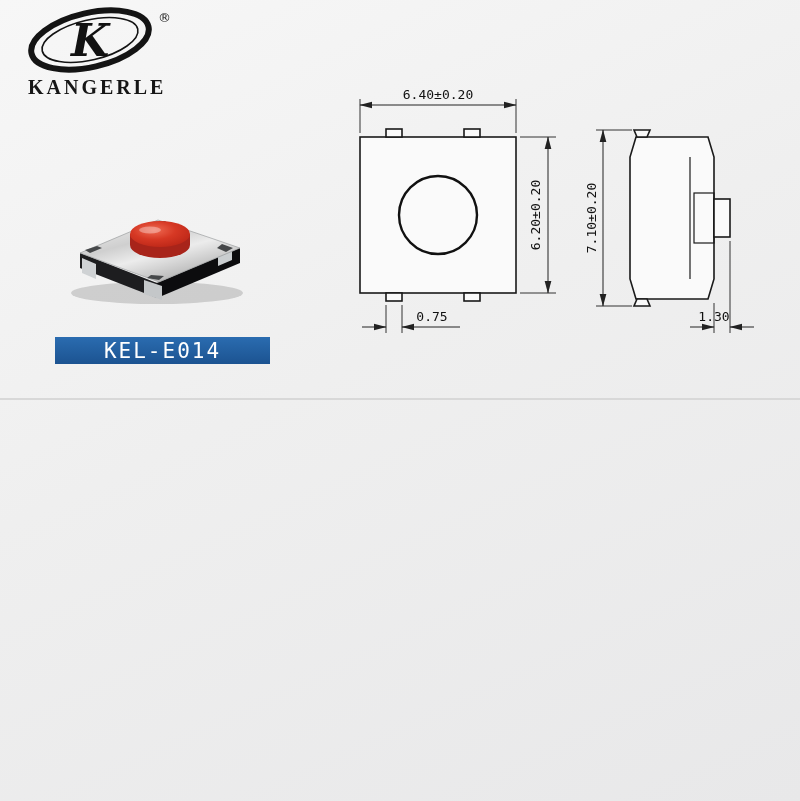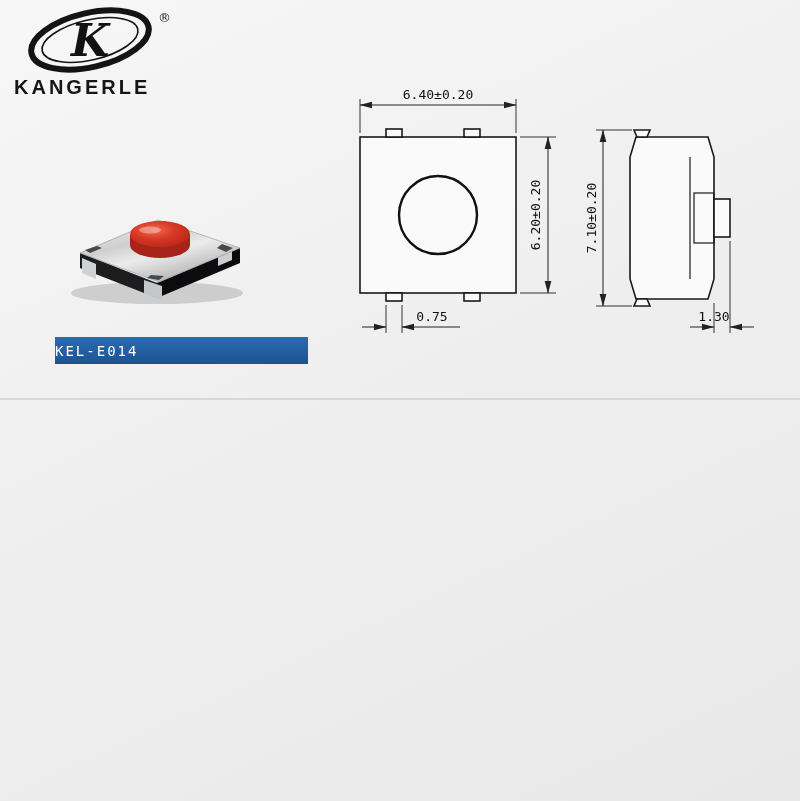--- a/index.html
+++ b/index.html
@@ -17,31 +17,31 @@
   .section { position:absolute; left:0; width:800px; }
   #sec1 { top:0; height:400px; border-bottom:2px solid #d8d8d8; }
   #sec2 { top:402px; height:399px; }
 
   .brand { position:absolute; left:12px; top:6px; width:190px; height:100px; }
   .logo-ring { fill:none; stroke:#141414; stroke-width:6; }
   .logo-ring2 { fill:none; stroke:#141414; stroke-width:1.6; }
   .logo-k { font-family:"DejaVu Serif", serif; font-style:italic; font-weight:bold; font-size:44px; fill:#121212; text-anchor:middle; }
   .logo-r { font-size:13px; fill:#1a1a1a; font-family:"DejaVu Sans",sans-serif; }
   .brand-name {
-    position:absolute; left:2px; top:70px;
-    font-family:Liberation Sans, sans-serif; font-weight:700;
+    position:absolute; left:16px; top:70px;
+    font-family:Liberation Serif, serif; font-weight:700;
     font-size:20px; letter-spacing:3px; color:#161616;
   }
 
   .badge {
-    position:absolute; width:253px; height:27px;
-    display:flex; align-items:center; justify-content:flex-start;
+    position:absolute; width:215px; height:27px;
+    display:flex; align-items:center; justify-content:center;
     background:linear-gradient(#2a6cb0,#1c5391);
     color:#ffffff; font-family:"DejaVu Sans Mono", monospace;
-    font-size:14px; letter-spacing:2px;
+    font-size:21px; letter-spacing:2px;
   }
   #badge1 { left:55px; top:337px; }
 
   svg.drawing { position:absolute; }
   #draw1 { left:340px; top:85px; }
   #photo1 { position:absolute; left:52px; top:158px; }
 
   svg text.dimtxt { font-family:"DejaVu Sans Mono", monospace; font-size:13px; fill:#111; }
   .out  { stroke:#1a1a1a; stroke-width:1.6; fill:#fafafa; }
   .thin { stroke:#1a1a1a; stroke-width:1.2; fill:none; }

